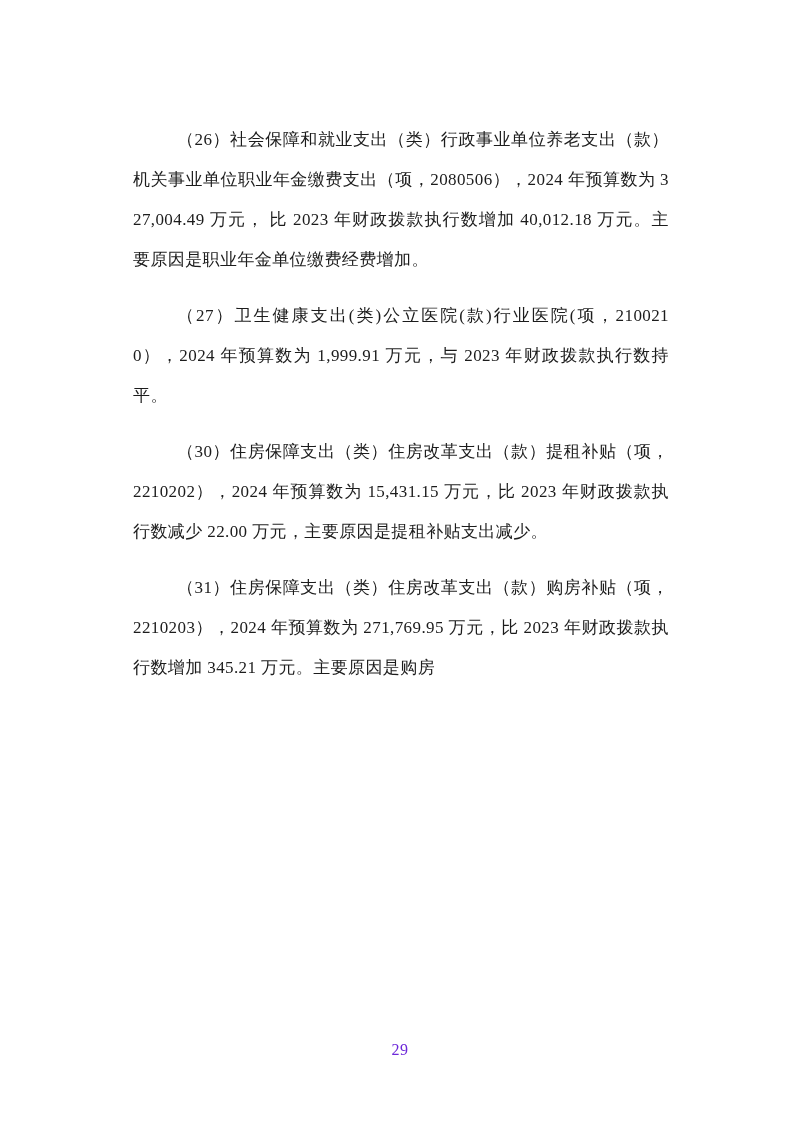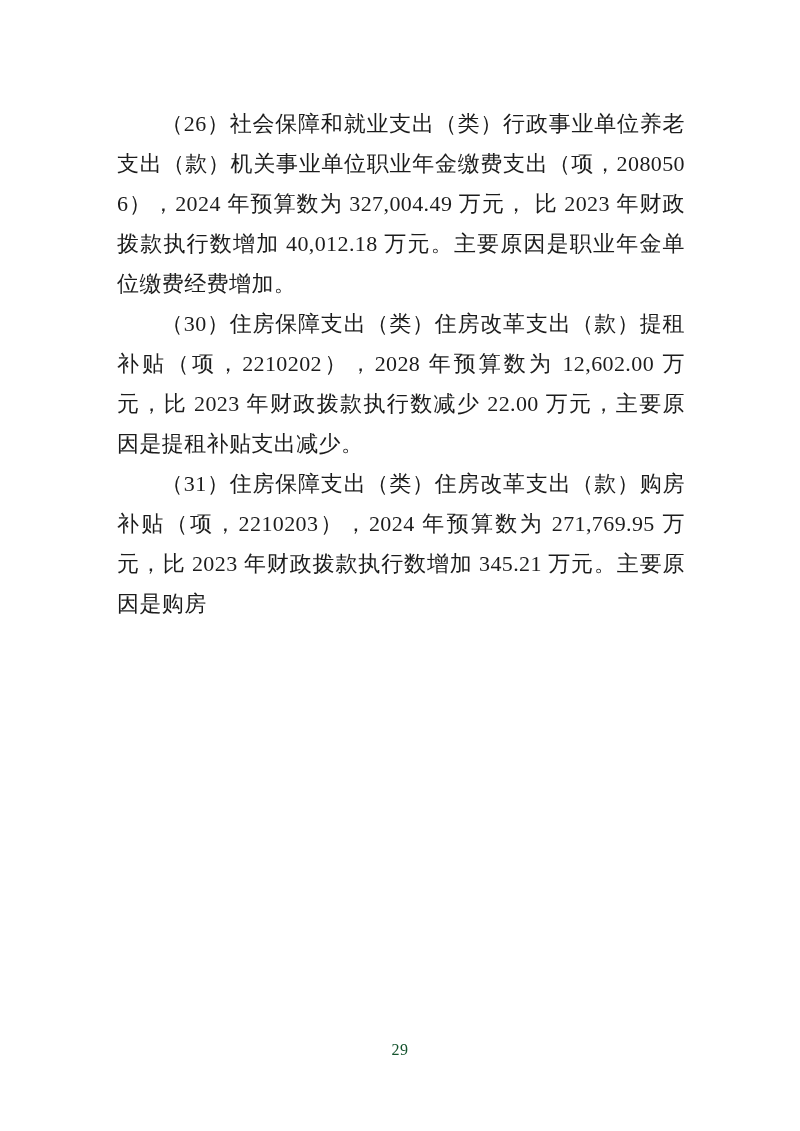--- a/index.html
+++ b/index.html
@@ -17,48 +17,49 @@
     font-family: "Liberation Serif", "DejaVu Serif", serif;
     color: #1c1c1c;
   }
   .body-text {
     position: absolute;
     left: 117px;
     top: 104px;
     width: 568px;
   }
   .body-text p {
-    margin: 0;
+    margin: 16px;
     padding: 0;
-    font-size: 22px;
+    font-size: 17px;
     line-height: 40px;
     text-align: justify;
     text-justify: inter-ideograph;
     text-indent: 44px;
     letter-spacing: 0.4px;
     word-break: break-all;
   }
   .page-number {
     position: absolute;
     top: 1038px;
     left: 0;
     width: 100%;
     text-align: center;
     font-size: 16px;
     line-height: 24px;
-    color: #14532d;
+    color: #6d28d9;
     letter-spacing: 0.5px;
   }
 </style>
 </head>
 <body>
 
 <div class="page">
 
   <div class="body-text">
     <p>（26）社会保障和就业支出（类）行政事业单位养老支出（款）机关事业单位职业年金缴费支出（项，2080506），2024 年预算数为 327,004.49 万元， 比 2023 年财政拨款执行数增加 40,012.18 万元。主要原因是职业年金单位缴费经费增加。</p>
-    <p>（30）住房保障支出（类）住房改革支出（款）提租补贴（项，2210202），2028 年预算数为 12,602.00 万元，比 2023 年财政拨款执行数减少 22.00 万元，主要原因是提租补贴支出减少。</p>
+    <p>（27）卫生健康支出(类)公立医院(款)行业医院(项，2100210），2024 年预算数为 1,999.91 万元，与 2023 年财政拨款执行数持平。</p>
+    <p>（30）住房保障支出（类）住房改革支出（款）提租补贴（项，2210202），2024 年预算数为 15,431.15 万元，比 2023 年财政拨款执行数减少 22.00 万元，主要原因是提租补贴支出减少。</p>
     <p>（31）住房保障支出（类）住房改革支出（款）购房补贴（项，2210203），2024 年预算数为 271,769.95 万元，比 2023 年财政拨款执行数增加 345.21 万元。主要原因是购房</p>
   </div>
 
   <div class="page-number">29</div>
 
 </div>
 
 </body></html>

